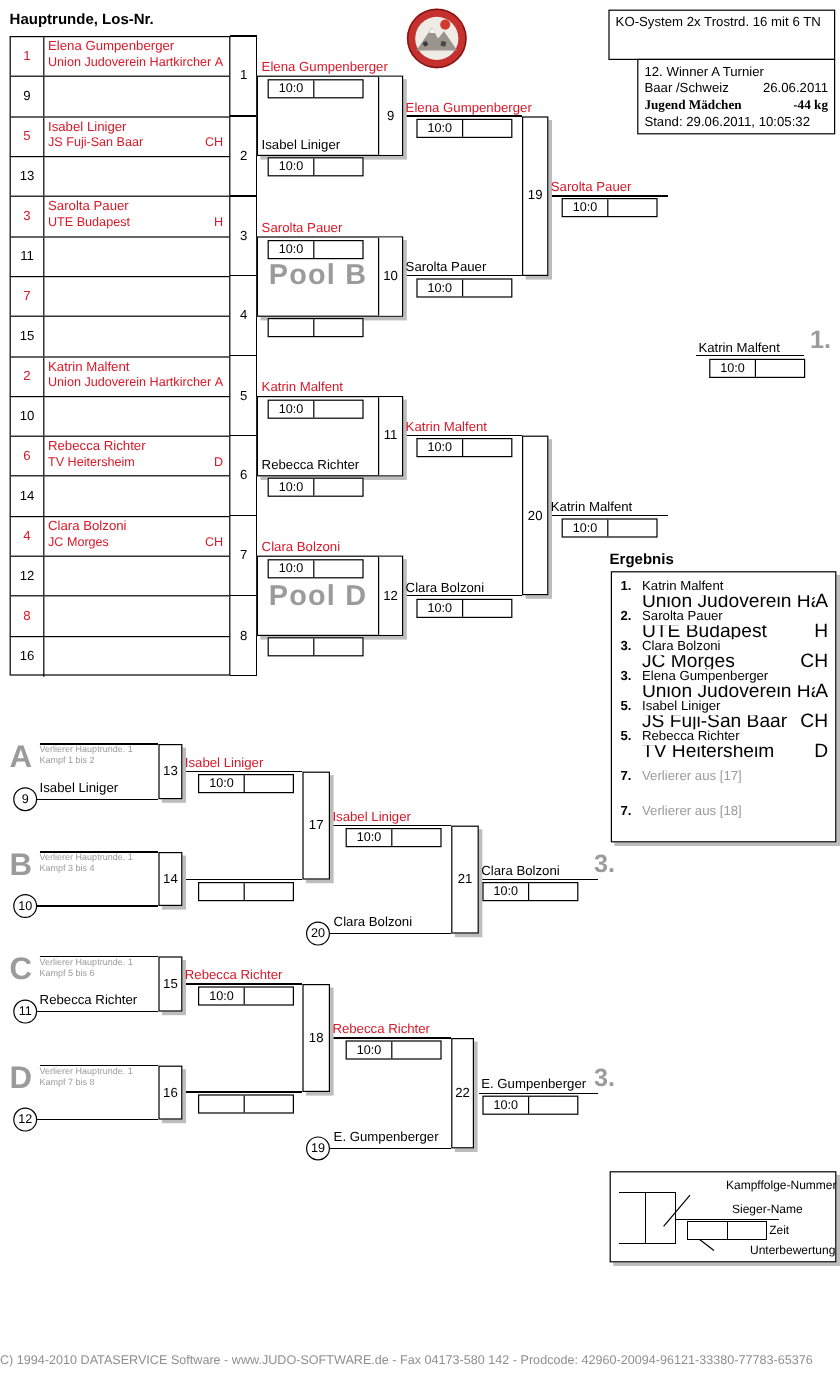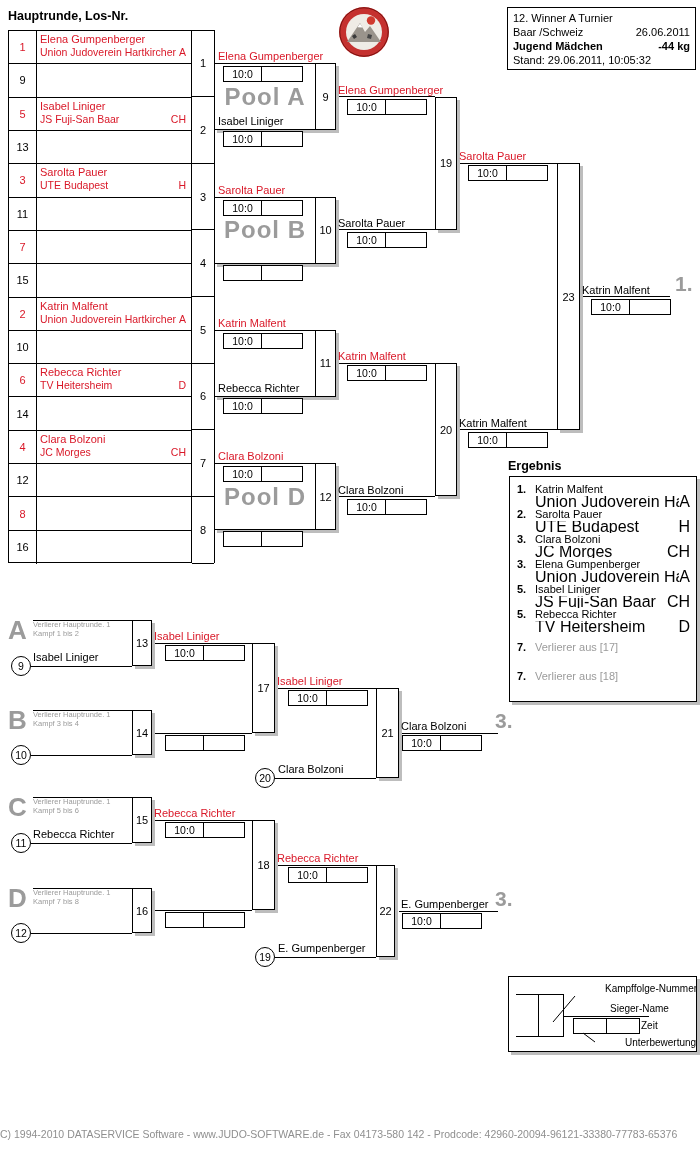--- a/index.html
+++ b/index.html
@@ -14,23 +14,23 @@
   svg.lines{position:absolute;left:0;top:0;}
   svg.lines line{stroke:#000;stroke-width:1;}
   .bold-title{position:absolute;font-size:12.5px;font-weight:bold;white-space:nowrap;}
   .red{color:var(--red);}
   .black{color:#000;}
 
   
   .info-box{position:absolute;left:507px;top:8px;width:189px;font-size:11px;}
   .info-box .sec{border:1px solid #000;background:#fff;padding:3px 5px;}
   .info-box .sec1{height:42px;}
-  .info-box .sec2{margin-top:-1px;height:63px;}
+  .info-box .sec2{margin-top:-1px;height:63px;margin-left:24px;}
   .info-box .row{display:flex;justify-content:space-between;line-height:14px;white-space:nowrap;}
-  .info-box .b{font-weight:bold;}
+  .info-box .b{font-weight:bold;font-family:Liberation Serif, serif;}
 
   
   .draw-table{position:absolute;left:8px;top:30px;width:184px;height:533px;border:1px solid #000;}
   .los-row{display:flex;height:33.3125px;border-bottom:1px solid #000;}
   .los-row:last-child{border-bottom:none;}
   .los-num{width:28px;border-right:1px solid #000;display:flex;align-items:center;justify-content:center;font-size:11px;}
   .los-body{flex:1;padding:2px 3px 0 3px;overflow:hidden;color:var(--red);}
   .los-name{font-size:11px;line-height:13px;white-space:nowrap;}
   .los-club-row{display:flex;font-size:10.5px;line-height:13px;white-space:nowrap;}
   .los-club{flex:1;overflow:hidden;}
@@ -159,20 +159,25 @@
       <circle cx="26" cy="26" r="18" fill="#efece6"></circle>
       <path d="M9 36 L22 17 L27 26 L32 20 L43 36 Z" fill="#9a948c"></path>
       <path d="M19.5 21.2 L22 17.5 L24.6 21.6 Z" fill="#ffffff"></path>
       <circle cx="33" cy="14.5" r="4.2" fill="#d03a2f"></circle>
       <path d="M14 30 l3 -2 2 3 -3 2 Z" fill="#3a3a3a"></path>
       <path d="M30 28 l4 1 -1 4 -4 -1 Z" fill="#474747"></path>
     </svg>
   </div>
 
   <div class="info-box">
+    <div class="sec sec1">
+      <div class="row">
+          <span>KO-System 2x Trostrd. 16 mit 6 TN</span>
+        </div>
+    </div>
     <div class="sec sec2">
       <div class="row">
           <span>12. Winner A Turnier</span>
         </div>
       <div class="row">
         <span>Baar /Schweiz</span>
         <span>26.06.2011</span>
       </div>
       <div class="row b">
         <span>Jugend Mädchen</span>
@@ -382,21 +387,20 @@
       <span>6</span>
     </div>
   <div class="mnum" style="top:429.8px;height:66.6px">
       <span>7</span>
     </div>
   <div class="mnum" style="top:496.4px;height:66.6px">
       <span>8</span>
     </div>
 
   <div class="pool" style="top:63px">
-    <div class="pool-label">Pool A</div>
     <div class="pool-no">9</div>
     <div class="pname top red">Elena Gumpenberger</div>
     <div class="sbox" style="left:8px;top:2px">
         <span class="c1">10:0</span>
         <span class="c2"></span>
       </div>
     <div class="pname bot">Isabel Liniger</div>
     <div class="sbox" style="left:8px;bottom:-18px">
         <span class="c1">10:0</span>
         <span class="c2"></span>
@@ -442,23 +446,20 @@
         <span class="c1"></span>
         <span class="c2"></span>
       </div>
   </div>
 
   <div class="vcell" style="left:435px;top:96.6px;width:22px;height:133.4px">
       <span>19</span>
     </div>
   <div class="vcell" style="left:435px;top:363.1px;width:22px;height:133.4px">
       <span>20</span>
-    </div>
-  <div class="vcell" style="left:557px;top:163.3px;width:23px;height:266.5px">
-      <span>23</span>
     </div>
 
   <div class="wgroup" style="left:336px;top:84px">
     <div class="wname red">Elena Gumpenberger</div>
     <div class="sbox">
         <span class="c1">10:0</span>
         <span class="c2"></span>
       </div>
   </div>
   <div class="wgroup" style="left:336px;top:217px">

